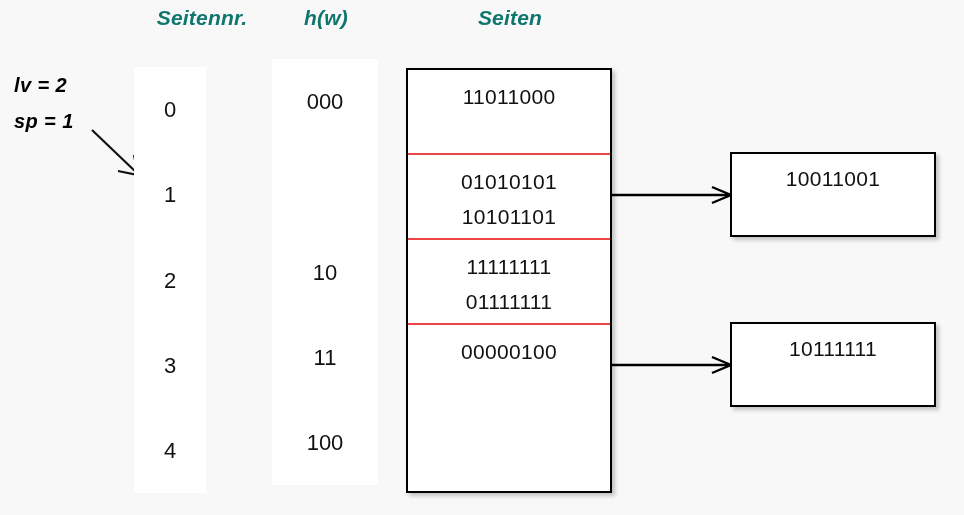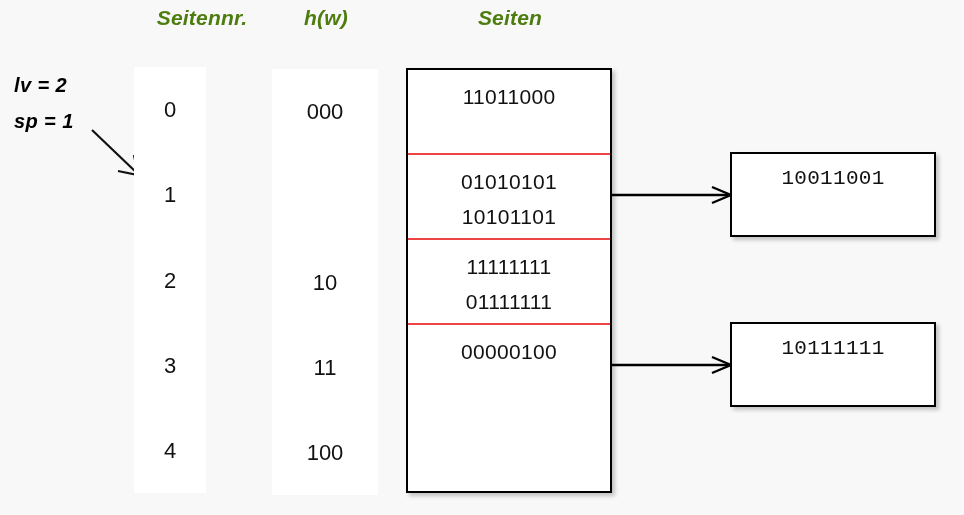--- a/index.html
+++ b/index.html
@@ -21,21 +21,21 @@
     height: 515px;
   }
 
   
   .col-header {
     position: absolute;
     font-style: italic;
     font-weight: 600;
     font-size: 21px;
     letter-spacing: 0.2px;
-    color: #4d7c0f;
+    color: #0f766e;
     white-space: nowrap;
     text-align: center;
   }
   #hdr-seitennr { left: 118px; top: 6px; width: 168px; }
   #hdr-hw       { left: 252px; top: 6px; width: 148px; }
   #hdr-seiten   { left: 416px; top: 6px; width: 188px; text-align: center; }
   #hdr-ueber    { left: 720px; top: 6px; width: 228px; }
 
   
   .param {
@@ -57,21 +57,21 @@
     width: 60px;
     height: 58px;
   }
 
   
   .strip {
     position: absolute;
     background: #ffffff;
   }
   #strip-seitennr { left: 134px; top: 67px; width: 72px;  height: 426px; }
-  #strip-hw       { left: 272px; top: 69px; width: 106px; height: 426px; }
+  #strip-hw       { left: 272px; top: 59px; width: 106px; height: 426px; }
 
   .strip-cell {
     position: absolute;
     left: 0;
     width: 100%;
     height: 85px;
     line-height: 85px;
     text-align: center;
     font-size: 22px;
     font-weight: 500;
@@ -129,21 +129,20 @@
   #ovf-1 { left: 730px; top: 322px; }
   .ovf-label {
     display: block;
     text-align: center;
     margin-top: 14px;
     font-size: 21px;
     font-weight: 500;
     letter-spacing: 0.3px;
     color: #111111;
     line-height: 1;
-    font-family: Liberation Mono, monospace;
   }
 
   
   .connector {
     position: absolute;
     left: 610px;
     width: 124px;
     height: 24px;
   }
   #connector-0 { top: 183px; }

